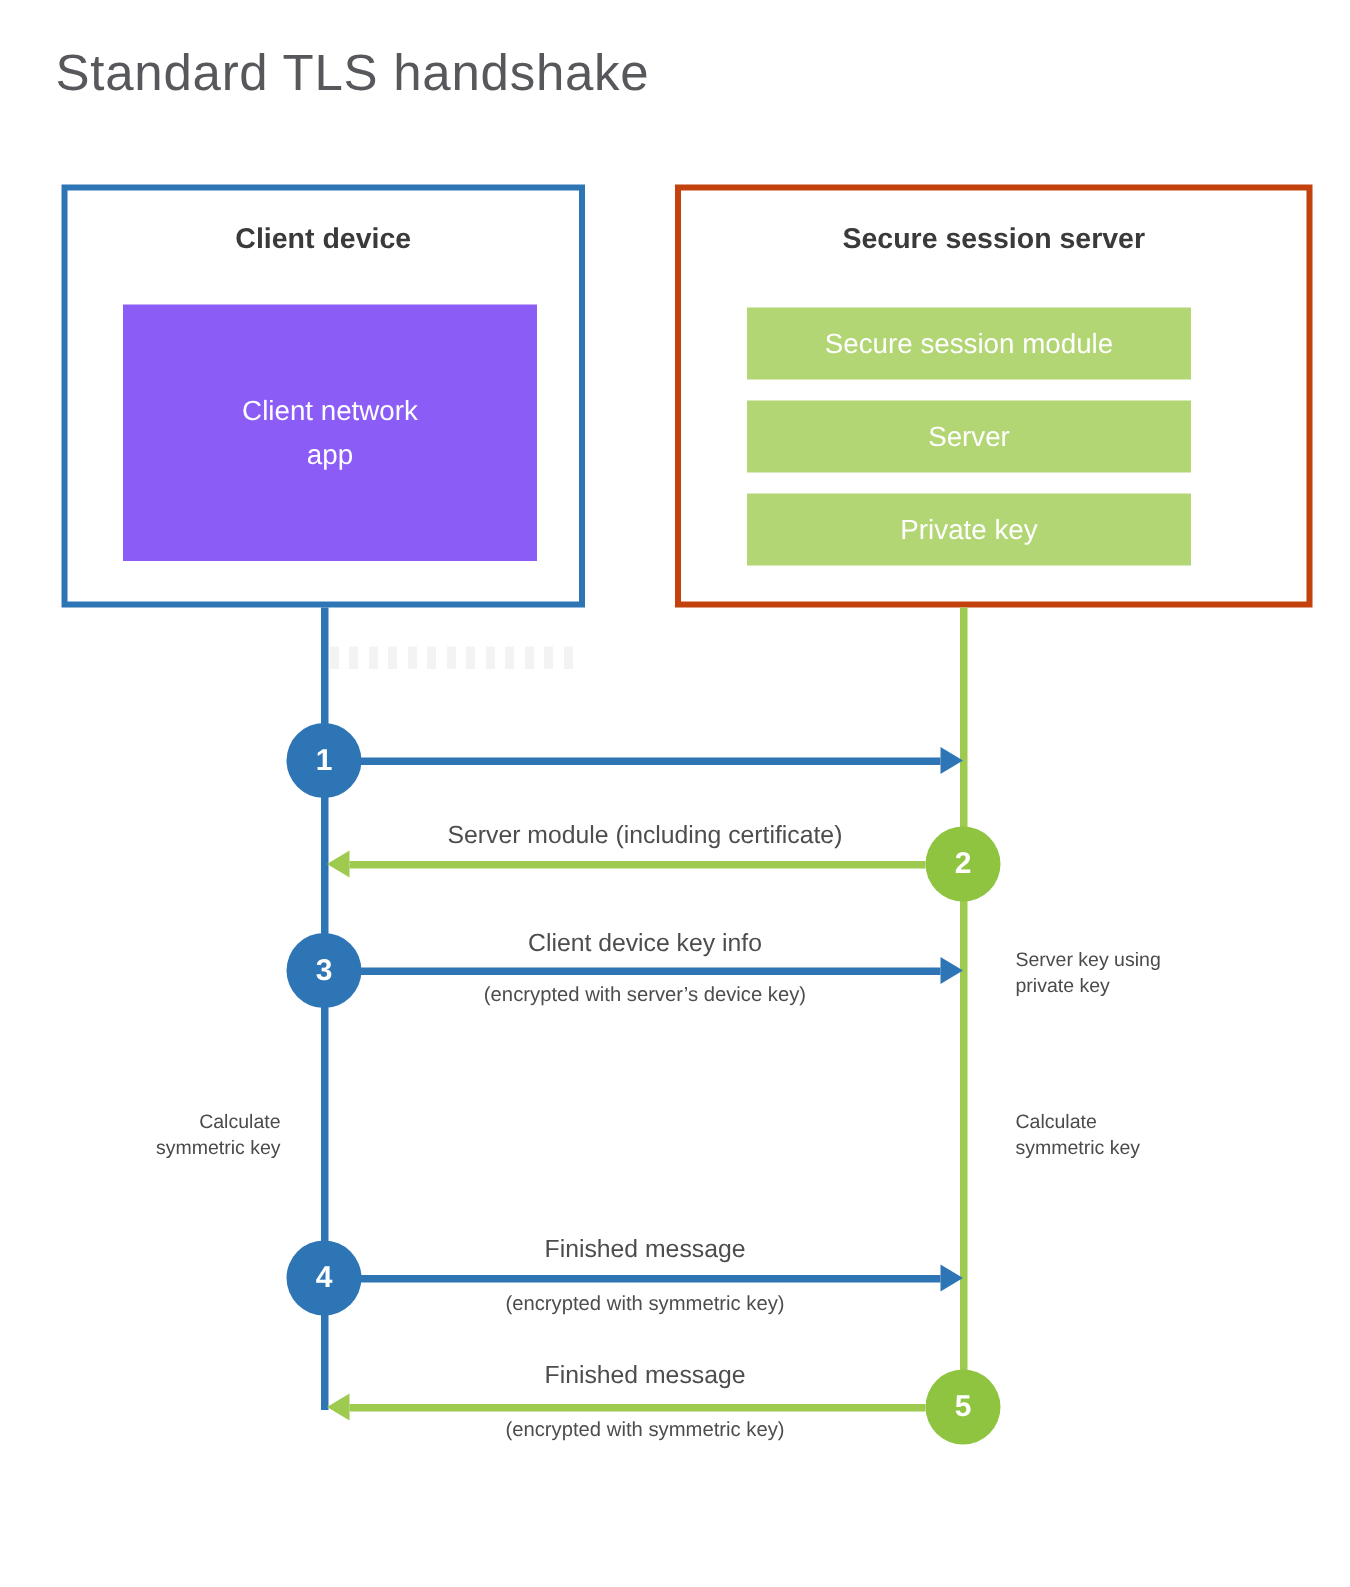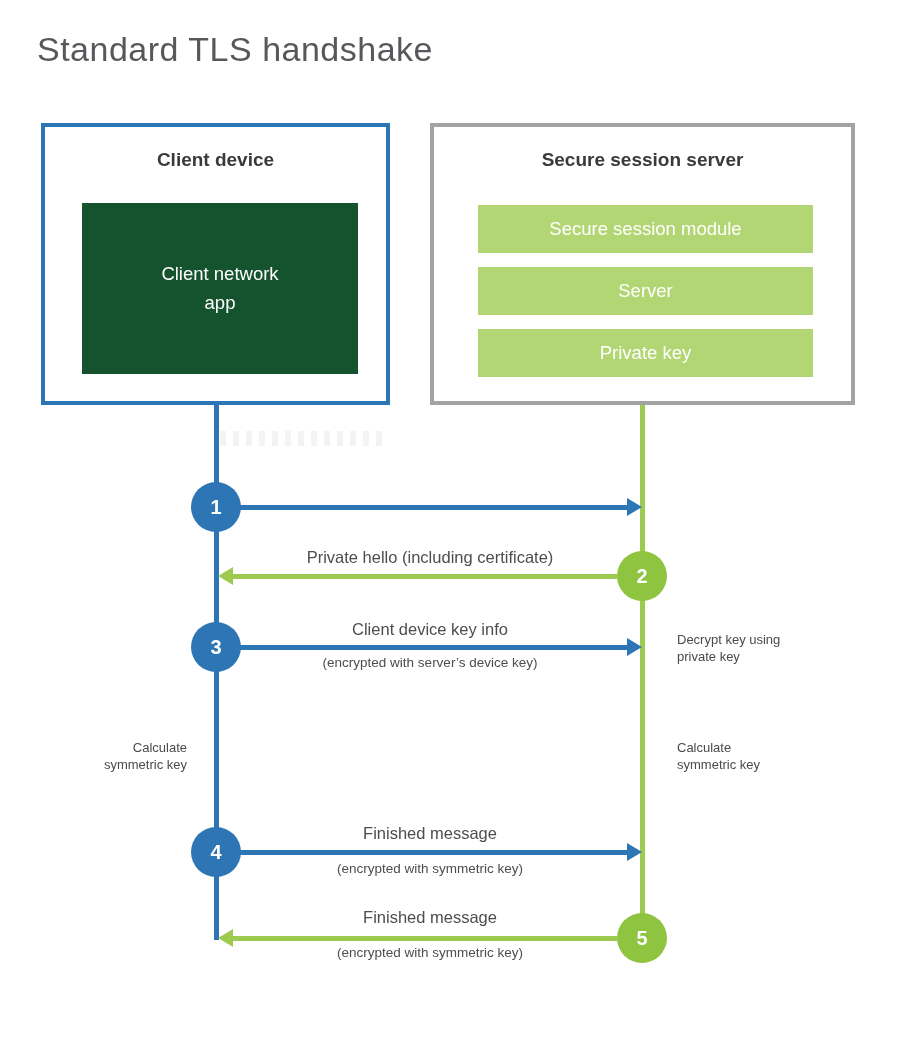--- a/index.html
+++ b/index.html
@@ -7,33 +7,33 @@
     position:relative;width:900px;height:1058px;background:#ffffff;overflow:hidden;
     font-family:"Liberation Sans","DejaVu Sans",sans-serif;
   }
   .page-title{
     position:absolute;left:37px;top:30px;margin:0;
     font-size:34px;font-weight:300;color:#57585b;letter-spacing:.5px;
   }
   
   .box{position:absolute;top:123px;height:282px;box-sizing:border-box;background:#fff;padding-left:43px;}
   .client-box{left:41px;width:349px;border:4px solid #2e75b6;}
-  .server-box{left:430px;width:425px;border:4px solid #a3a3a3;}
+  .server-box{left:450px;width:425px;border:4px solid #c2410c;}
   .box-title{
     position:absolute;left:0;right:0;top:22px;text-align:center;
     font-size:19px;font-weight:700;color:#3a3a3a;
   }
   .client-app{
     position:absolute;left:37px;top:76px;width:276px;height:171px;
-    background:#14532d;color:#ffffff;font-size:18.5px;line-height:1.55;
+    background:#8b5cf6;color:#ffffff;font-size:18.5px;line-height:1.55;
     display:flex;align-items:center;justify-content:center;text-align:center;
     white-space:pre-line;
   }
   .server-bar{
-    position:absolute;left:44px;width:335px;height:48px;background:#b3d675;
+    position:absolute;left:44px;width:296px;height:48px;background:#b3d675;
     color:#ffffff;font-size:18.5px;display:flex;align-items:center;justify-content:center;
   }
   .bar1{top:78px;} .bar2{top:140px;} .bar3{top:202px;}
   
   .vline{position:absolute;width:5px;top:405px;}
   .blue-line{left:214px;height:535px;background:#2e75b6;}
   .green-line{left:640px;height:535px;background:#9ecb4f;}
   .ghost-dashes{
     position:absolute;left:220px;top:431px;width:168px;height:15px;
     background:repeating-linear-gradient(90deg,#f3f3f3 0 6px,transparent 6px 13px);
@@ -105,28 +105,28 @@
   <div class="vline green-line"></div>
   <div class="ghost-dashes"></div>
 
   <div class="circle blue c1">1</div>
   <div class="shaft blue a1s"></div>
   <div class="head right a1h"></div>
 
   <div class="circle green c2">2</div>
   <div class="shaft green a2s"></div>
   <div class="head left a2h"></div>
-  <div class="msg-label l2">Private hello (including certificate)</div>
+  <div class="msg-label l2">Server module (including certificate)</div>
 
   <div class="circle blue c3">3</div>
   <div class="shaft blue a3s"></div>
   <div class="head right a3h"></div>
   <div class="msg-label l3">Client device key info</div>
   <div class="msg-sub sub3">(encrypted with server’s device key)</div>
-  <div class="side-note decrypt-note">Decrypt key using
+  <div class="side-note decrypt-note">Server key using
 private key</div>
 
   <div class="side-note calc-left">Calculate
 symmetric key</div>
   <div class="side-note calc-right">Calculate
 symmetric key</div>
 
   <div class="circle blue c4">4</div>
   <div class="shaft blue a4s"></div>
   <div class="head right a4h"></div>

